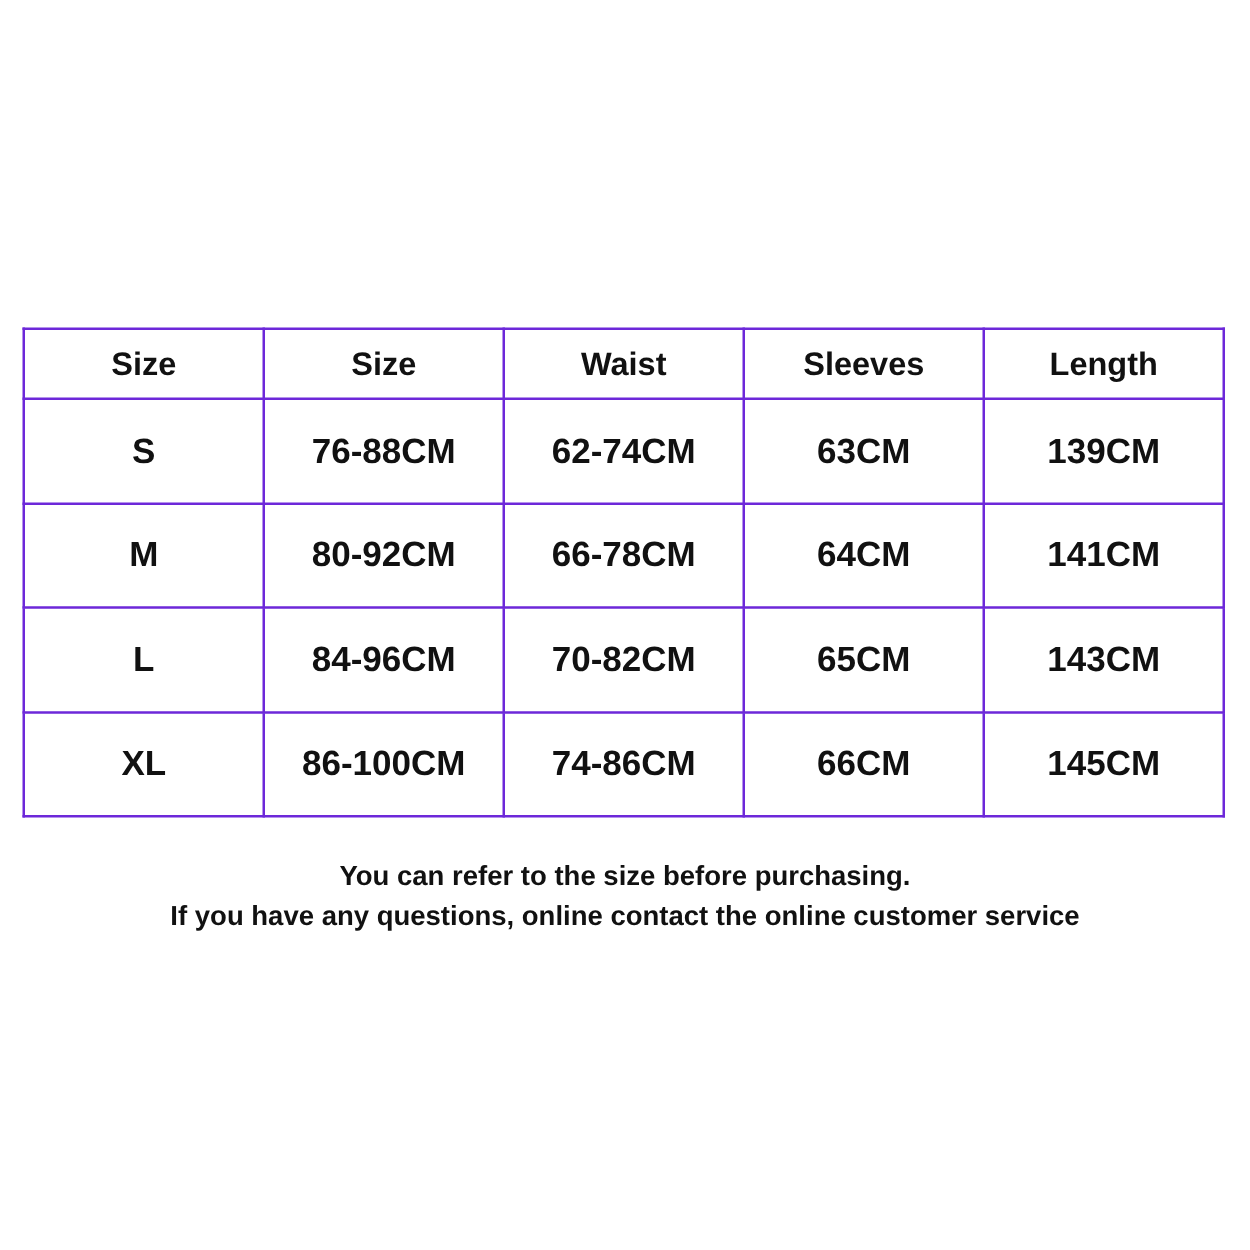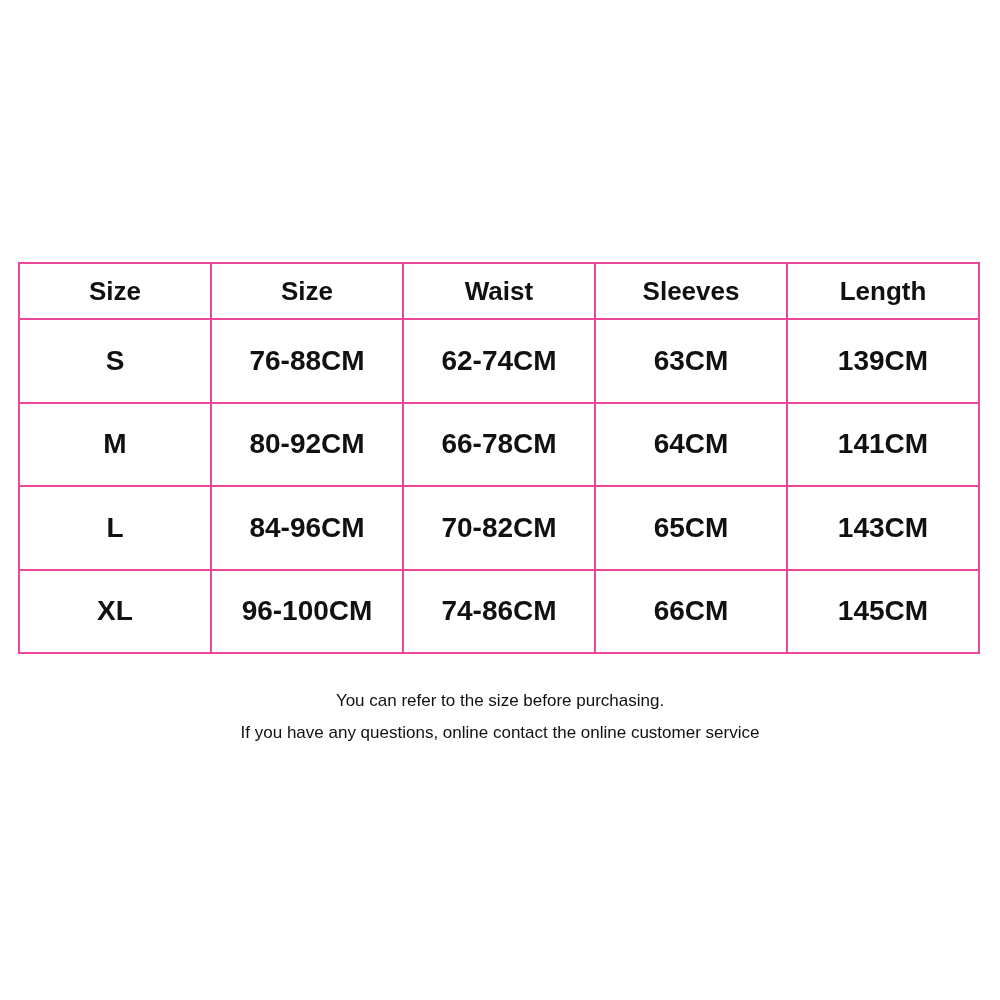--- a/index.html
+++ b/index.html
@@ -21,21 +21,21 @@
     left: 18px;
     top: 262px;
     width: 962px;
     height: 392px;
     border-collapse: collapse;
     table-layout: fixed;
     text-align: center;
   }
   table.size-chart th,
   table.size-chart td {
-    border: 2px solid #ec4899;
+    border: 2px solid #6d28d9;
     padding: 0;
     vertical-align: middle;
     white-space: nowrap;
     overflow: hidden;
   }
   table.size-chart tr {
     height: 56px;
   }
   table.size-chart th {
     font-size: 26px;
@@ -46,22 +46,22 @@
     font-size: 28px;
     font-weight: 600;
     color: #111111;
   }
   .notes {
     position: absolute;
     top: 690px;
     left: 0;
     right: 0;
     text-align: center;
-    font-size: 17px;
-    font-weight: 400;
+    font-size: 22px;
+    font-weight: 700;
     color: #111111;
   }
   .notes .note-line {
     line-height: 21px;
   }
   .notes .note-line + .note-line {
     margin-top: 11px;
   }
 </style>
 </head>
@@ -96,21 +96,21 @@
       </tr>
       <tr>
         <td>L</td>
         <td>84-96CM</td>
         <td>70-82CM</td>
         <td>65CM</td>
         <td>143CM</td>
       </tr>
       <tr>
         <td>XL</td>
-        <td>96-100CM</td>
+        <td>86-100CM</td>
         <td>74-86CM</td>
         <td>66CM</td>
         <td>145CM</td>
       </tr>
     </tbody>
   </table>
 
   <div class="notes">
     <div class="note-line">You can refer to the size before purchasing.</div>
     <div class="note-line">If you have any questions, online contact the online customer service</div>

